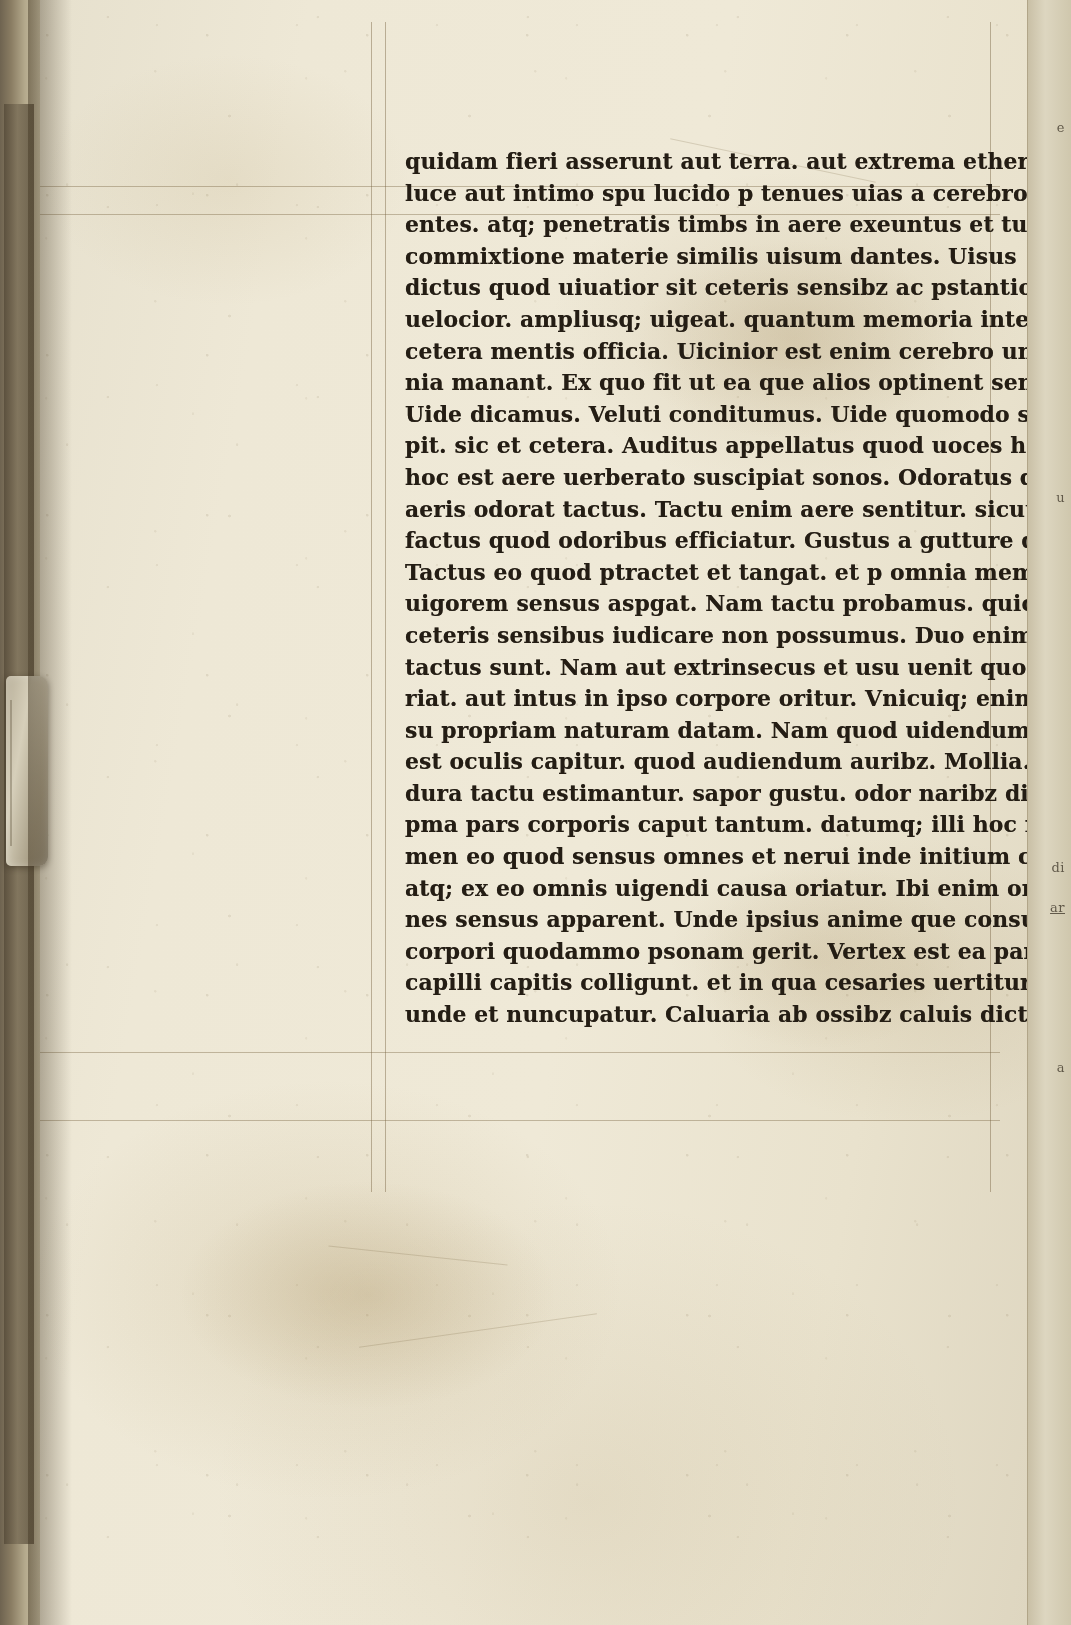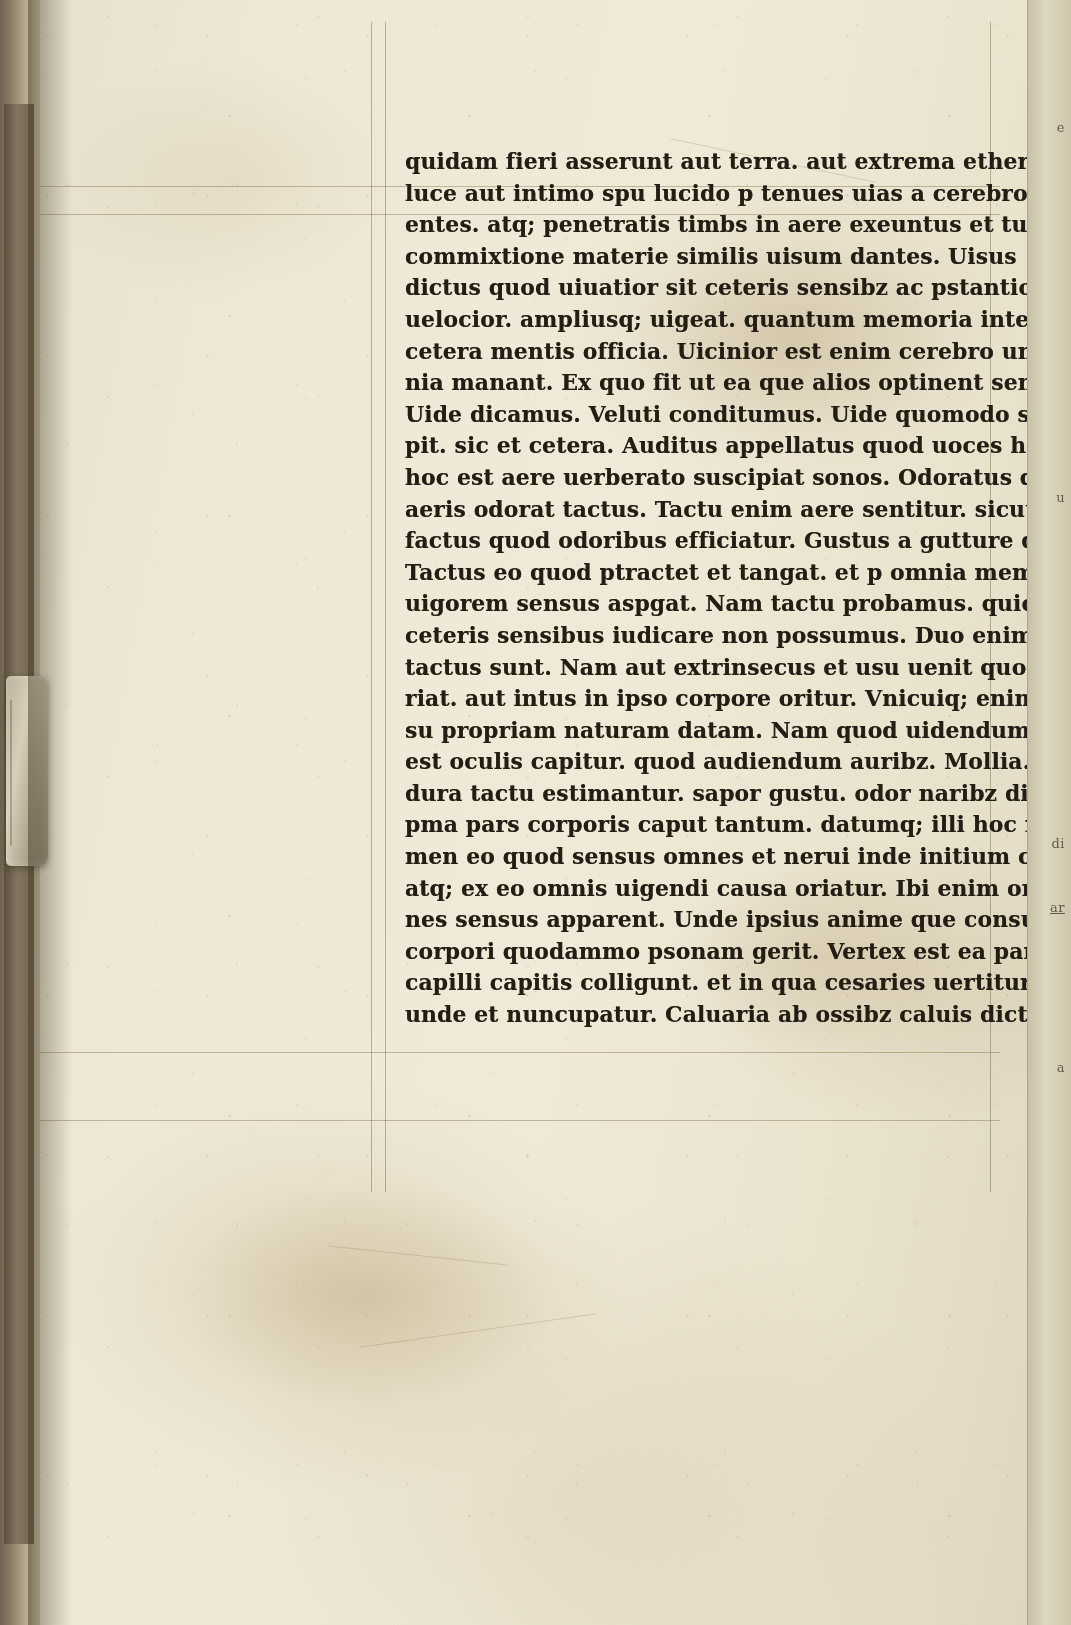--- a/index.html
+++ b/index.html
@@ -209,18 +209,18 @@
 
   <div class="gutter"></div>
   <div class="binding-strip"></div>
   <div class="clasp"></div>
   <div class="clasp-line"></div>
   <div class="gutter-shadow"></div>
 
   <div class="edge-right">
     <div class="marg" style="top:120px;">e</div>
     <div class="marg" style="top:490px;">u</div>
-    <div class="marg" style="top:836px;">di</div>
+    <div class="marg" style="top:860px;">di</div>
     <div class="marg" style="top:900px;text-decoration:underline;">ar</div>
     <div class="marg" style="top:1060px;">a</div>
   </div>
 
 </div>
 
 </body></html>

